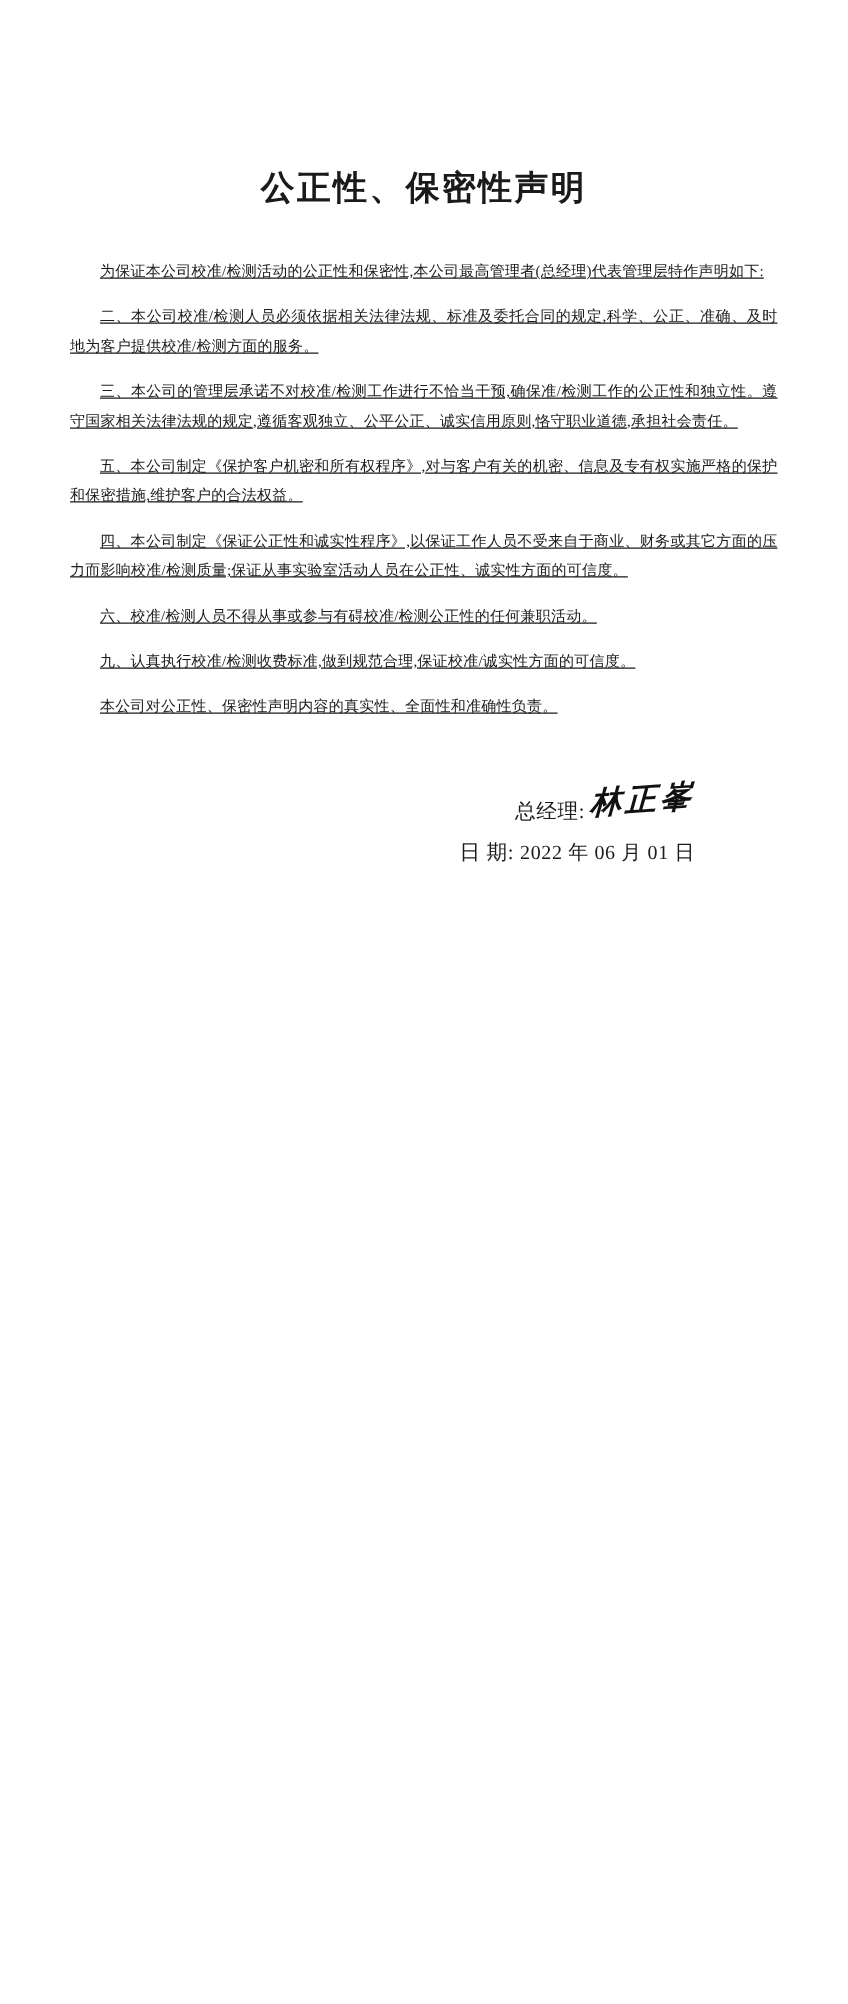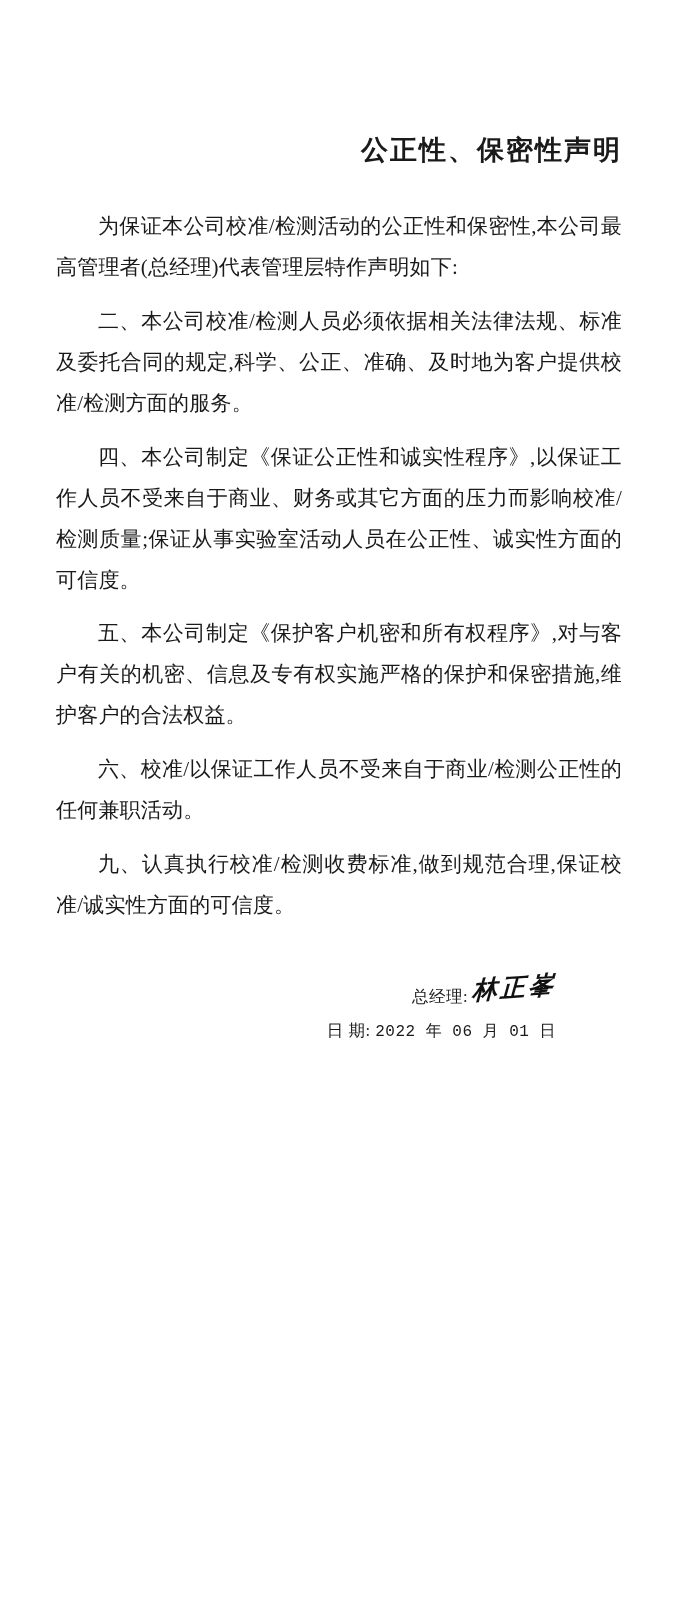--- a/index.html
+++ b/index.html
@@ -17,37 +17,38 @@
   .page {
     position: relative;
     width: 678px;
     min-height: 1603px;
     box-sizing: border-box;
     padding: 0 56px;
   }
   .doc-title {
     margin: 0;
     padding-top: 132px;
-    text-align: right;
+    text-align: center;
     font-size: 27px;
     font-weight: 700;
     letter-spacing: 2px;
     font-family: "Liberation Serif", "DejaVu Serif", serif;
   }
   .body-block {
     margin-top: 38px;
   }
   .para {
     margin: 0 0 13px 0;
-    font-size: 21px;
+    font-size: 12px;
     line-height: 1.95;
     text-align: justify;
     text-justify: inter-ideograph;
     text-indent: 2em;
     letter-spacing: 0.2px;
+    text-decoration: underline;
   }
   .sign-block {
     margin-top: 44px;
     padding-right: 66px;
     text-align: right;
     position: relative;
   }
   .sign-row {
     font-size: 16.5px;
     line-height: 1.9;
@@ -70,42 +71,44 @@
     letter-spacing: 3px;
     transform: rotate(-4deg) skewX(-6deg);
     color: #111;
   }
   .date-row {
     margin-top: 2px;
     font-size: 16.5px;
     letter-spacing: 0.5px;
   }
   .date-value {
-    font-family: Liberation Mono, monospace;
+    font-family: Liberation Serif, serif;
     font-size: 16px;
     letter-spacing: 0.5px;
   }
   .spacer-bottom {
     height: 200px;
   }
 </style>
 </head>
 <body>
 
 <div class="page">
 
   <h1 class="doc-title">公正性、保密性声明</h1>
 
   <div class="body-block">
     <p class="para">为保证本公司校准/检测活动的公正性和保密性,本公司最高管理者(总经理)代表管理层特作声明如下:</p>
     <p class="para">二、本公司校准/检测人员必须依据相关法律法规、标准及委托合同的规定,科学、公正、准确、及时地为客户提供校准/检测方面的服务。</p>
+    <p class="para">三、本公司的管理层承诺不对校准/检测工作进行不恰当干预,确保准/检测工作的公正性和独立性。遵守国家相关法律法规的规定,遵循客观独立、公平公正、诚实信用原则,恪守职业道德,承担社会责任。</p>
+    <p class="para">五、本公司制定《保护客户机密和所有权程序》,对与客户有关的机密、信息及专有权实施严格的保护和保密措施,维护客户的合法权益。</p>
     <p class="para">四、本公司制定《保证公正性和诚实性程序》,以保证工作人员不受来自于商业、财务或其它方面的压力而影响校准/检测质量;保证从事实验室活动人员在公正性、诚实性方面的可信度。</p>
-    <p class="para">五、本公司制定《保护客户机密和所有权程序》,对与客户有关的机密、信息及专有权实施严格的保护和保密措施,维护客户的合法权益。</p>
-    <p class="para">六、校准/以保证工作人员不受来自于商业/检测公正性的任何兼职活动。</p>
+    <p class="para">六、校准/检测人员不得从事或参与有碍校准/检测公正性的任何兼职活动。</p>
     <p class="para">九、认真执行校准/检测收费标准,做到规范合理,保证校准/诚实性方面的可信度。</p>
+    <p class="para">本公司对公正性、保密性声明内容的真实性、全面性和准确性负责。</p>
   </div>
 
   <div class="sign-block">
     <div class="sign-row">
       <span class="sign-label">总经理:</span><span class="signature">林正峯</span>
     </div>
     <div class="date-row">
       <span class="sign-label">日  期:</span>
       <span class="date-value">2022 年 06 月 01 日</span>
     </div>

